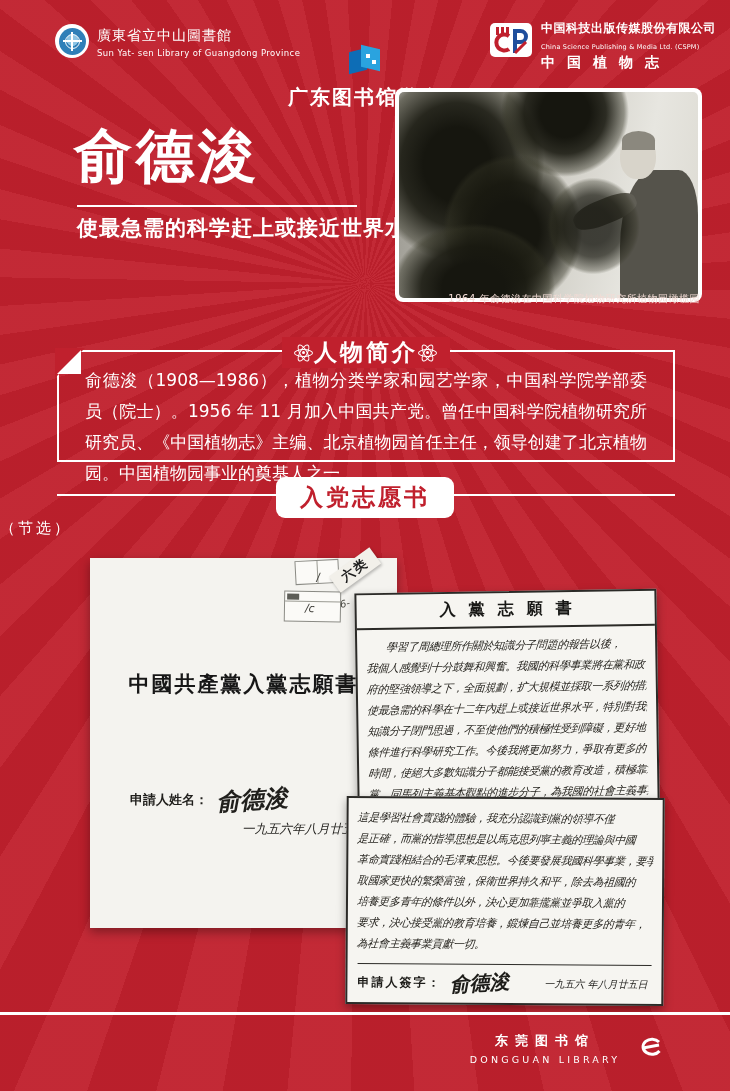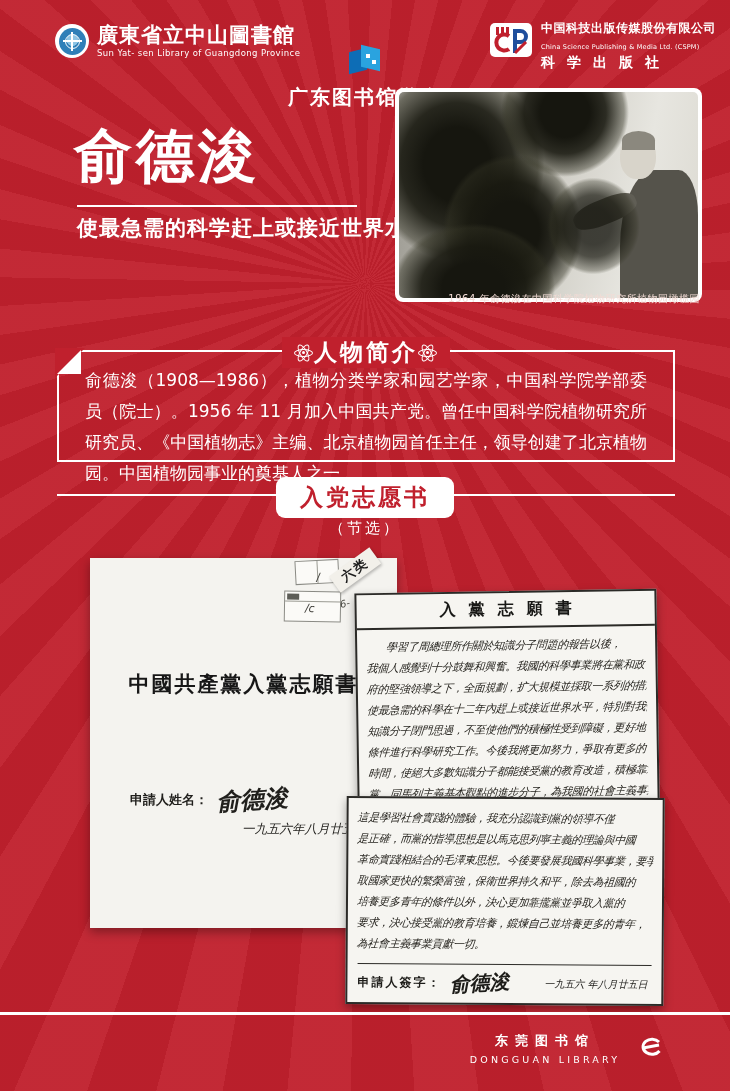--- a/index.html
+++ b/index.html
@@ -14,21 +14,21 @@
   }
   
   .logo{display:flex;align-items:center;gap:8px;}
   .lib-logo{left:55px;top:24px;}
   .lib-icon{width:34px;height:34px;border-radius:50%;background:#fff;display:flex;align-items:center;justify-content:center;flex:0 0 auto;}
   .lib-icon .globe{width:27px;height:27px;border-radius:50%;position:relative;
      background:radial-gradient(circle at 50% 45%, #8ec4e4 0 28%, #2f7fb8 30% 100%);}
   .lib-icon .globe:before{content:"";position:absolute;left:4px;top:12px;width:19px;height:2px;background:#fff;}
   .lib-icon .globe:after{content:"";position:absolute;left:12px;top:4px;width:2px;height:19px;background:#fff;}
   .lib-ring{position:absolute;left:6px;top:6px;width:13px;height:13px;border:1.5px solid #fff;border-radius:50%;}
-  .lib-title{font-family:"DejaVu Serif",serif;font-size:21px;font-weight:bold;letter-spacing:1px;line-height:22px;}
+  .lib-title{font-family:"DejaVu Serif",serif;font-size:14px;font-weight:normal;letter-spacing:1px;line-height:22px;}
   .lib-sub{font-size:8.5px;letter-spacing:.4px;margin-top:2px;}
   .soc-logo{left:288px;top:46px;flex-direction:column;}
   .soc-icon{width:34px;height:30px;position:relative;flex:0 0 auto;}
   .soc-b1{position:absolute;left:1px;top:4px;width:18px;height:22px;background:#0d6db6;transform:skewY(-14deg);}
   .soc-b2{position:absolute;left:13px;top:1px;width:19px;height:22px;background:#2aa3df;transform:skewY(14deg);}
   .soc-d1,.soc-d2{position:absolute;width:4px;height:4px;background:#fff;}
   .soc-d1{left:18px;top:8px;}
   .soc-d2{left:24px;top:14px;}
   .soc-title{font-size:20px;font-weight:bold;letter-spacing:2px;}
   .cspm-logo{left:489px;top:22px;align-items:flex-start;}
@@ -68,21 +68,21 @@
   .atom{position:relative;width:20px;height:20px;display:inline-block;}
   .atom .o{position:absolute;left:0;top:6.5px;width:17px;height:6px;border:1.2px solid #fff;border-radius:50%;}
   .atom .o2{transform:rotate(60deg);}
   .atom .o3{transform:rotate(-60deg);}
   .atom .dot{position:absolute;left:8px;top:8.5px;width:3px;height:3px;background:#fff;border-radius:50%;}
   .profile-body{padding:13px 26px 0 26px;font-size:17px;font-weight:normal;line-height:31px;text-align:justify;}
   
   .app-line{left:57px;top:494px;width:618px;height:2px;background:#fff;}
   .app-pill{left:50%;top:477px;transform:translateX(-50%);background:#fff;color:#c0202d;
      font-size:23px;font-weight:900;letter-spacing:3px;padding:5px 24px;border-radius:9px;}
-  .app-sub{left:0;top:519px;width:730px;text-align:center;font-size:15px;letter-spacing:3px;}
+  .app-sub{left:0;top:519px;width:730px;font-size:15px;letter-spacing:3px;}
   
   .paper{background:#f4f3ef;box-shadow:0 4px 10px rgba(0,0,0,.35);color:#201f1c;}
   .cover{left:90px;top:558px;width:307px;height:370px;}
   .cover-title{position:absolute;left:0;top:112px;width:100%;text-align:center;
      font-family:"DejaVu Serif",serif;font-size:21px;font-weight:bold;letter-spacing:2px;color:#171717;}
   .cover-sign{position:absolute;left:40px;bottom:112px;display:flex;align-items:center;gap:8px;}
   .cover-sign-label{font-family:"DejaVu Serif",serif;font-size:13px;font-weight:bold;}
   .sig{font-family:"DejaVu Serif",serif;font-style:italic;font-weight:bold;transform:rotate(-4deg);}
   .cover-sig{font-size:24px;}
   .cover-date{position:absolute;left:152px;bottom:90px;font-size:12.5px;font-style:italic;font-family:"DejaVu Serif",serif;}
@@ -151,21 +151,21 @@
     <rect x="7" y="5" width="3" height="8" fill="#c0202d"></rect>
     <rect x="12" y="5" width="3" height="8" fill="#c0202d"></rect>
     <rect x="17" y="5" width="3" height="8" fill="#c0202d"></rect>
     <path d="M20 14 a8 8 0 1 0 0 13" stroke="#c0202d" stroke-width="4" fill="none"></path>
     <path d="M26 31 V9 h5.5 a5.5 5.5 0 0 1 0 11 h-5.5" stroke="#1f4e9c" stroke-width="4" fill="none"></path>
     <path d="M26 31 L37 20" stroke="#c0202d" stroke-width="3"></path>
   </svg>
   <div class="cspm-text">
     <div class="cspm-cn">中国科技出版传媒股份有限公司</div>
     <div class="cspm-en">China Science Publishing &amp; Media Ltd. (CSPM)</div>
-    <div class="cspm-press">科学出版社</div>
+    <div class="cspm-press">中国植物志</div>
   </div>
 </div>
 
 <div class="abs hero-title">俞德浚</div>
 <div class="abs hero-rule"></div>
 <div class="abs hero-sub">使最急需的科学赶上或接近世界水平</div>
 
 <div class="abs photo">
   <div class="photo-img">
     <div class="fol f1"></div>

